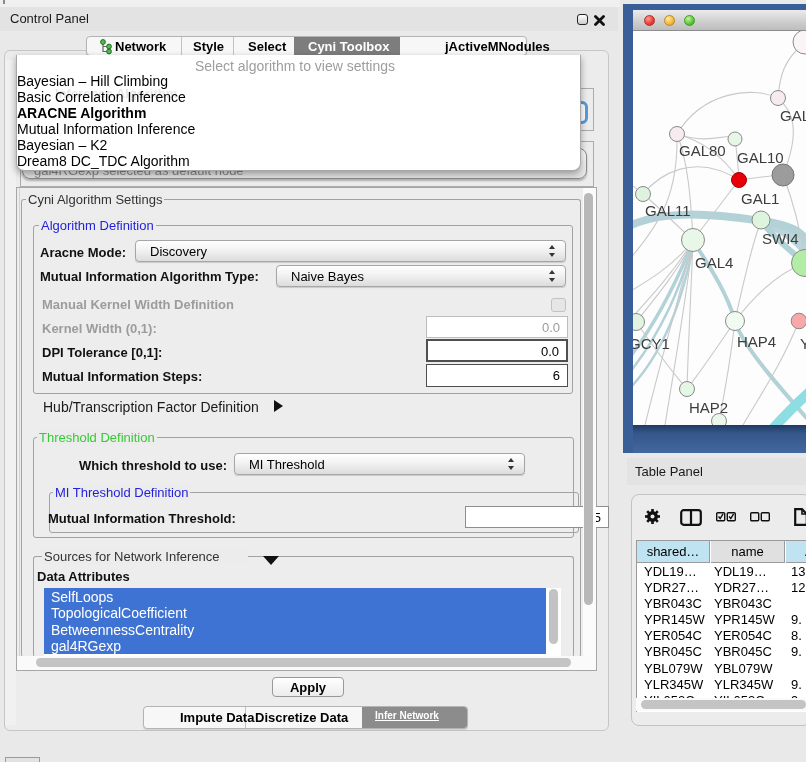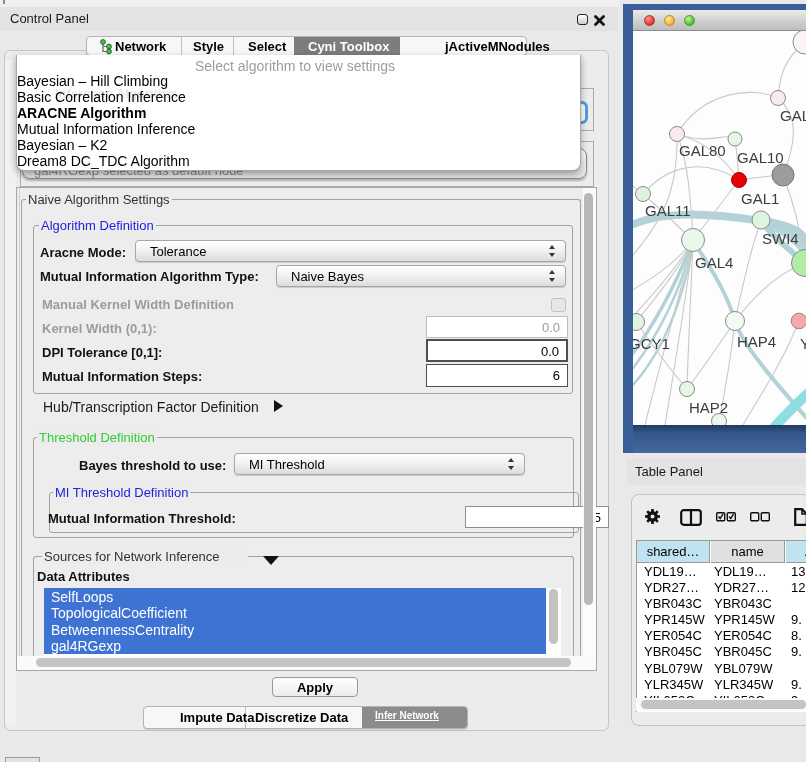--- a/index.html
+++ b/index.html
@@ -53,30 +53,30 @@
 <div class="abs" style="left:20px;top:141px;width:574px;height:46px;border:1px solid #ababab;background:#ececec;"></div>
 <div class="abs" style="left:22px;top:148px;width:565px;height:31px;border:1px solid #8a8a8a;border-radius:8px;background:linear-gradient(#fdfdfd,#e2e2e2);box-shadow:0 2px 2px rgba(0,0,0,0.25);overflow:hidden;">
   <div class="abs" style="left:11px;top:14px;font-size:13px;color:#8a8a8a;">gal4RGexp selected as default node</div>
 </div>
 
 <div class="abs" style="left:5px;top:60px;width:11px;height:665px;background:#f1f1f1;"></div>
 <div class="abs" style="left:16px;top:187px;width:581px;height:484px;background:#ededed;border:1px solid #a6a6a6;"></div>
 <div class="abs" style="left:19px;top:188px;width:1px;height:482px;background:#d2d2d2;"></div>
 
 <div class="fs" style="left:21px;top:199px;width:560px;height:458px;border-bottom:none;">
-  <div class="lg" style="left:4px;">Naive Algorithm Settings</div>
+  <div class="lg" style="left:4px;">Cyni Algorithm Settings</div>
 </div>
 
 <div class="fs" style="left:33px;top:225px;width:540px;height:169px;">
   <div class="lg" style="left:5px;color:#2222dd;">Algorithm Definition</div>
 </div>
 
 <div class="lbl" style="left:40px;top:245px;">Aracne Mode:</div>
 <div class="combo" style="left:135px;top:240px;width:431px;height:22px;">
-    <span class="ct">Tolerance</span>
+    <span class="ct">Discovery</span>
     <span class="stepper"></span>
   </div>
 
 <div class="lbl" style="left:40px;top:269px;">Mutual Information Algorithm Type:</div>
 <div class="combo" style="left:276px;top:265px;width:290px;height:22px;">
     <span class="ct">Naive Bayes</span>
     <span class="stepper"></span>
   </div>
 
 <div class="lbl" style="left:42px;top:297px;color:#9c9c9c;">Manual Kernel Width Definition</div>
@@ -90,21 +90,21 @@
 
 <div class="lbl" style="left:42px;top:369px;">Mutual Information Steps:</div>
 <div class="tfield" style="left:426px;top:364px;width:142px;height:23px;border:1.5px solid #4f4f4f;color:#000;">6</div>
 
 <div class="abs" style="left:43px;top:399px;font-size:14px;color:#1a1a1a;">Hub/Transcription Factor Definition</div>
 <div class="abs" style="left:274px;top:400px;width:0;height:0;border-top:6px solid transparent;border-bottom:6px solid transparent;border-left:9px solid #111;"></div>
 
 <div class="fs" style="left:33px;top:437px;width:541px;height:101px;">
   <div class="lg" style="left:3px;color:#33cc33;">Threshold Definition</div>
 </div>
-<div class="lbl" style="left:79px;top:458px;">Bayes threshold to use:</div>
+<div class="lbl" style="left:79px;top:458px;">Which threshold to use:</div>
 <div class="combo" style="left:234px;top:453px;width:291px;height:22px;">
     <span class="ct">MI Threshold</span>
     <span class="stepper"></span>
   </div>
 
 <div class="fs" style="left:38px;top:492px;width:530px;height:41px;margin-left:11px;">
   <div class="lg" style="left:3px;color:#2222dd;">MI Threshold Definition</div>
 </div>
 <div class="lbl" style="left:48px;top:511px;">Mutual Information Threshold:</div>
 <div class="tfield" style="left:417px;top:506px;width:144px;height:22px;border:1px solid #8e8e8e;color:#000;margin-left:48px;">0.5</div>
@@ -119,21 +119,21 @@
 <div class="abs" style="left:44px;top:588px;width:502px;height:66px;background:#3e73d4;"></div>
 <div class="abs" style="left:51px;top:589px;font-size:14px;color:#fff;line-height:16.4px;">SelfLoops<br>TopologicalCoefficient<br>BetweennessCentrality<br>gal4RGexp</div>
 <div class="abs" style="left:549px;top:589px;width:9px;height:55px;background:#c2c2c2;border-radius:4.5px;"></div>
 
 <div class="abs" style="left:17px;top:656px;width:579px;height:14px;background:#fafafa;"></div>
 <div class="abs" style="left:36px;top:658px;width:535px;height:9px;background:#c4c4c4;border-radius:4.5px;"></div>
 
 <div class="abs" style="left:583px;top:188px;width:13px;height:468px;background:#fbfbfb;"></div>
 <div class="abs" style="left:584px;top:193px;width:9px;height:412px;background:#b8b8b8;border-radius:4.5px;"></div>
 
-<div class="abs" style="left:272px;top:677px;width:86px;height:20px;background:linear-gradient(#fff,#ececec);border:1px solid #999;border-radius:4px;text-align:center;font-size:13px;font-weight:bold;padding-top:2px;">Apply</div>
+<div class="abs" style="left:272px;top:677px;width:72px;height:20px;background:linear-gradient(#fff,#ececec);border:1px solid #999;border-radius:4px;text-align:center;font-size:13px;font-weight:bold;padding-top:2px;">Apply</div>
 
 <div class="abs" style="left:143px;top:706px;width:325px;height:23px;background:#f7f7f7;border:1px solid #b4b4b4;border-radius:4px;box-shadow:0 1px 1px rgba(0,0,0,0.12);">
   <div class="abs" style="left:101px;top:0;width:1px;height:21px;background:#c2c2c2;"></div>
   <div class="abs" style="left:12px;top:3px;font-size:13px;font-weight:bold;color:#000;margin-left:24px;">Impute Data</div>
   <div class="abs" style="left:111px;top:3px;font-size:13px;font-weight:bold;color:#000;">Discretize Data</div>
   <div class="abs" style="left:218px;top:0px;width:105px;height:21px;background:#8c8c8c;border-radius:0 3px 3px 0;"></div>
   <div class="abs" style="left:231px;top:3px;font-size:10px;font-weight:bold;color:#fff;text-decoration:underline;">Infer Network</div>
 </div>
 
 <div class="abs" style="left:5px;top:757px;width:35px;height:10px;border:1px solid #9a9a9a;background:#e2e2e2;"></div>

